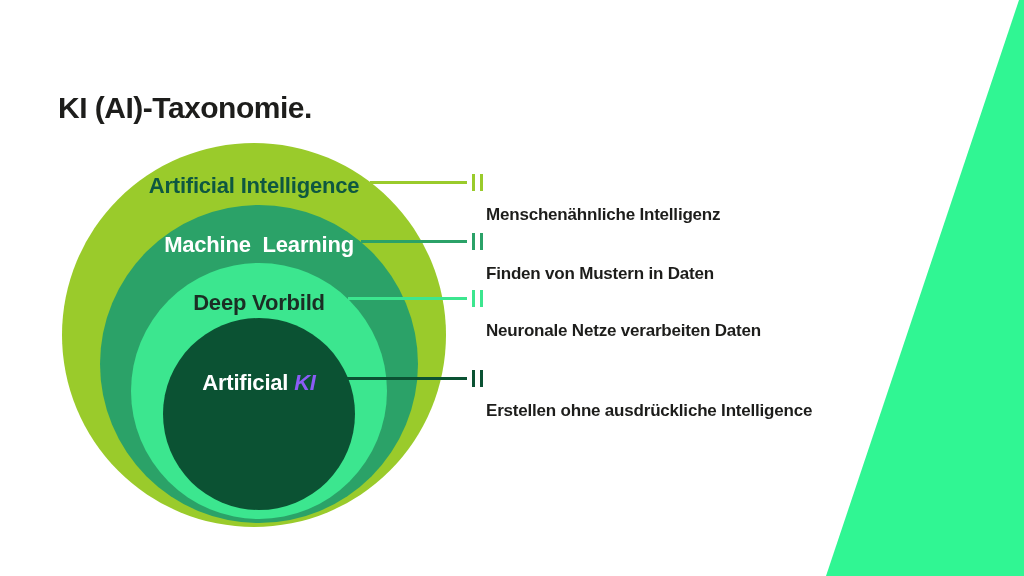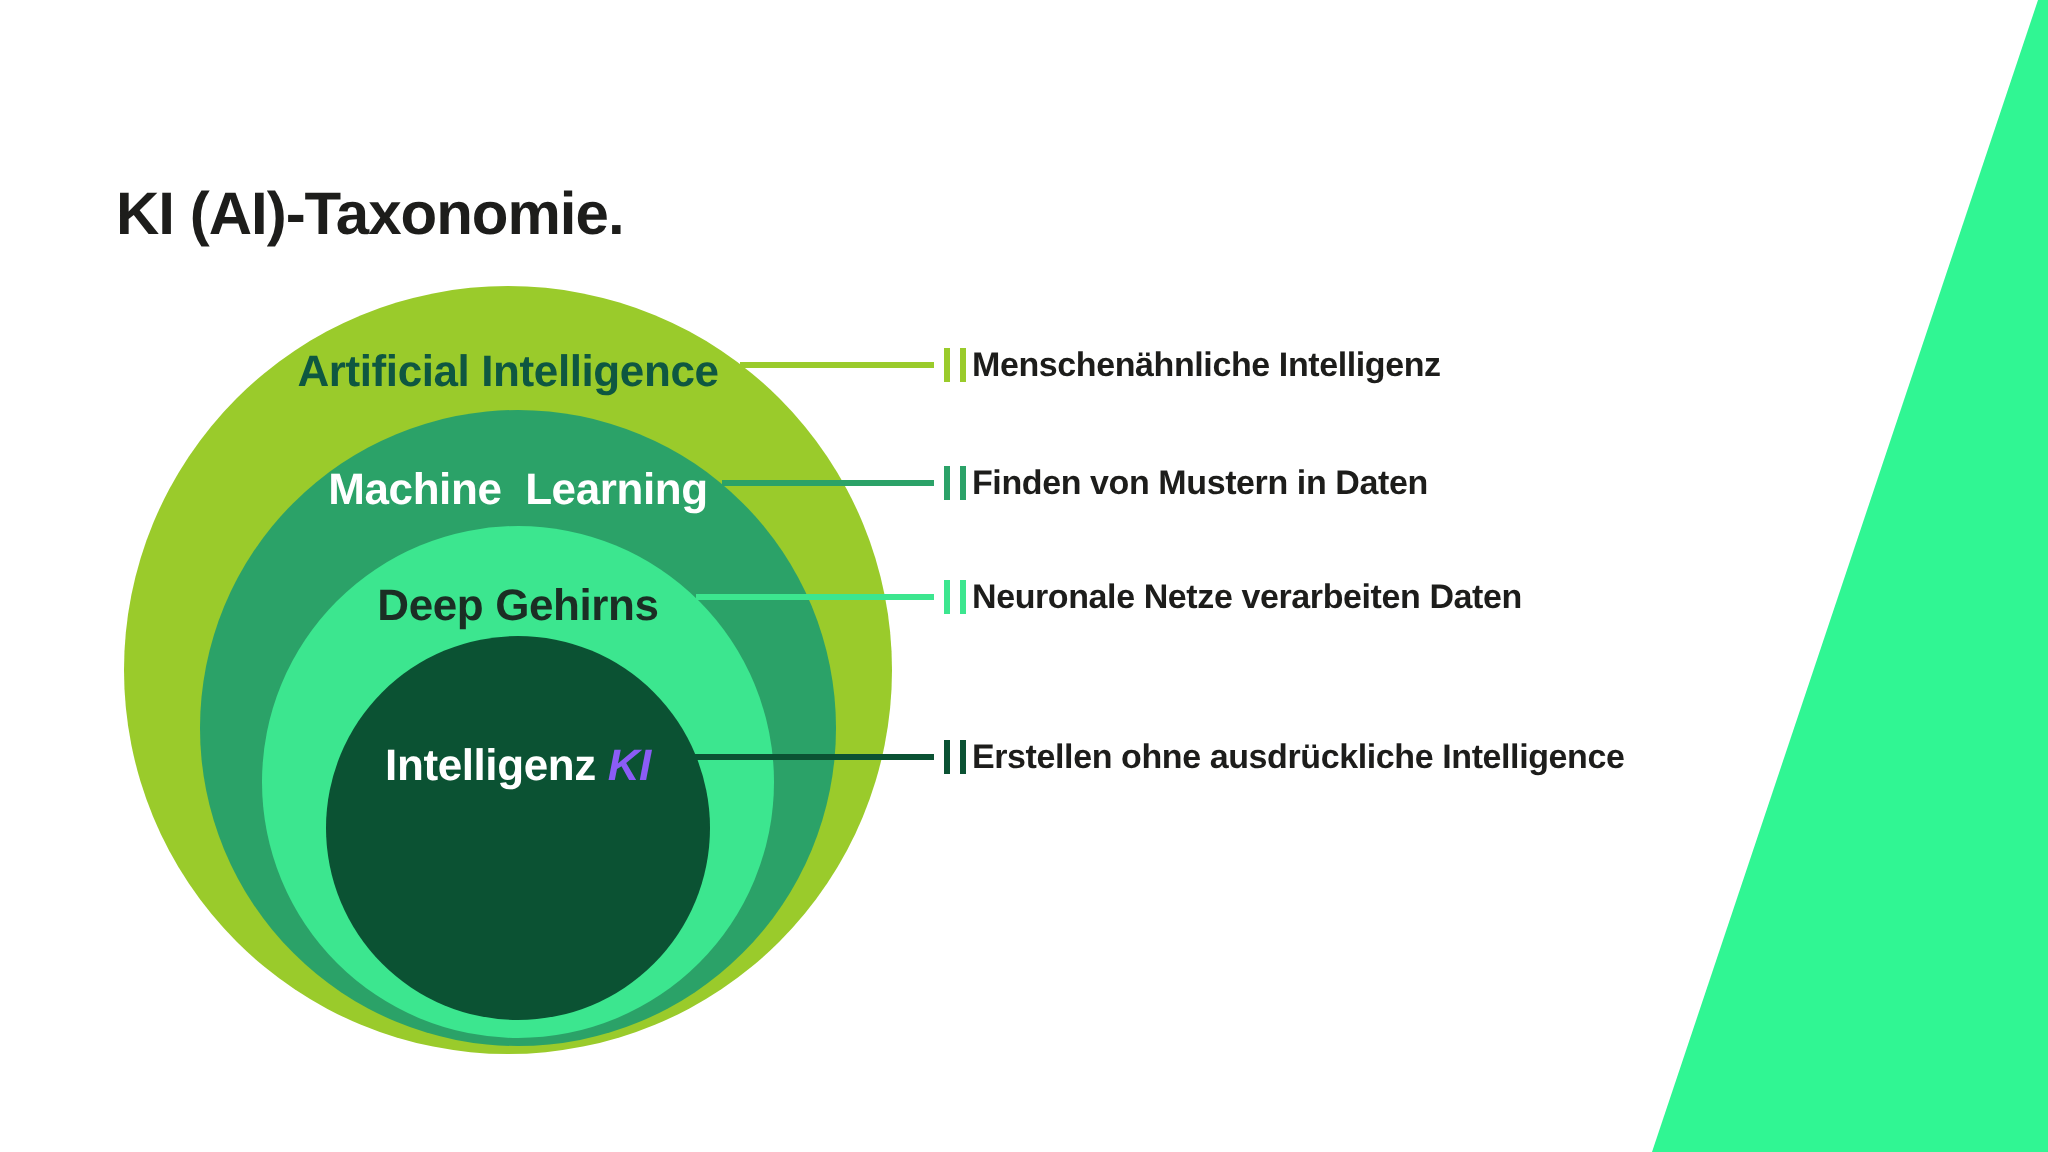--- a/index.html
+++ b/index.html
@@ -72,20 +72,21 @@
 
   .annotation {
     position: absolute;
     left: 486px;
     font-size: 17px;
     line-height: 22px;
     font-weight: bold;
     color: #1D1D1B;
     letter-spacing: -0.2px;
     white-space: nowrap;
+    margin-top: 32px;
   }
   .an1 { top: 172px; }
   .an2 { top: 231px; text-align: right; }
   .an3 { top: 288px; }
   .an4 { top: 368px; }
 </style>
 </head>
 <body>
 
 <div class="stage">
@@ -95,22 +96,22 @@
   <h1 class="title">KI (AI)-Taxonomie.</h1>
 
   <div>
     <div class="circle c-ai"></div>
     <div class="circle c-ml"></div>
     <div class="circle c-dl"></div>
     <div class="circle c-gen"></div>
 
     <div class="ring-label l-ai">Artificial Intelligence</div>
     <div class="ring-label l-ml">Machine  Learning</div>
-    <div class="ring-label l-dl">Deep Gehirns</div>
-    <div class="ring-label l-gen"><span>Intelligenz </span><span class="gen-accent">KI</span></div>
+    <div class="ring-label l-dl">Deep Vorbild</div>
+    <div class="ring-label l-gen"><span>Artificial </span><span class="gen-accent">KI</span></div>
 
     <div class="conn ln1"></div>
     <div class="conn ln2"></div>
     <div class="conn ln3"></div>
     <div class="conn ln4"></div>
 
     <span class="marker mk1"></span>
     <span class="marker mk2"></span>
     <span class="marker mk3"></span>
     <span class="marker mk4"></span>

